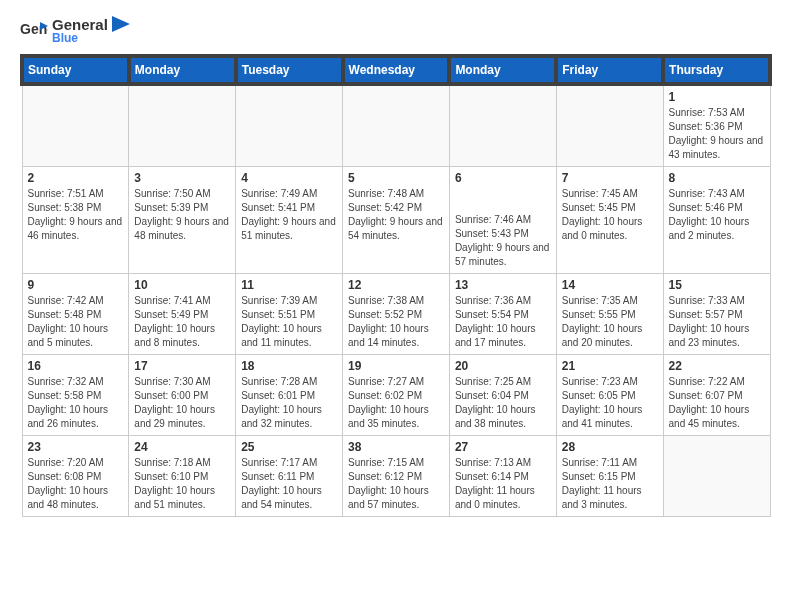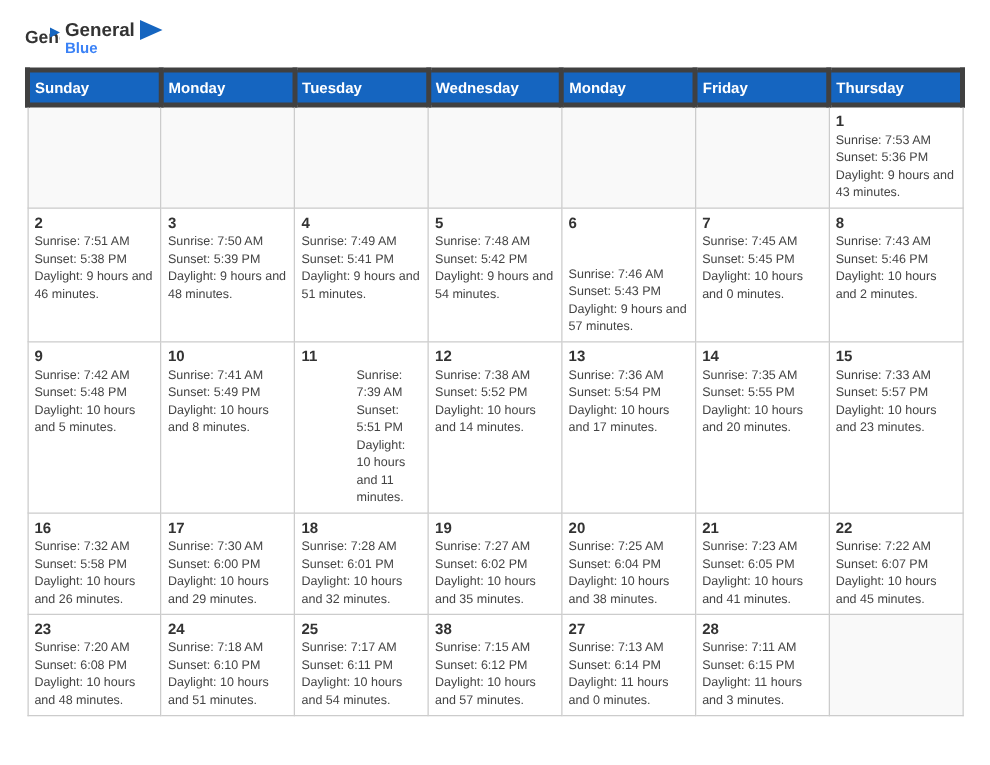--- a/index.html
+++ b/index.html
@@ -183,21 +183,21 @@
 Daylight: 10 hours and 5 minutes.</div>
           </td>
           <td>
             <span class="day-number">10</span>
             <div class="day-info" style="white-space: pre-line;">Sunrise: 7:41 AM
 Sunset: 5:49 PM
 Daylight: 10 hours and 8 minutes.</div>
           </td>
           <td>
             <span class="day-number">11</span>
-            <div class="day-info" style="white-space: pre-line; margin-left: 44px;">Sunrise: 7:39 AM
+            <div class="day-info" style="white-space: pre-line;">Sunrise: 7:39 AM
 Sunset: 5:51 PM
 Daylight: 10 hours and 11 minutes.</div>
           </td>
           <td>
             <span class="day-number">12</span>
             <div class="day-info" style="white-space: pre-line;">Sunrise: 7:38 AM
 Sunset: 5:52 PM
 Daylight: 10 hours and 14 minutes.</div>
           </td>
           <td>

